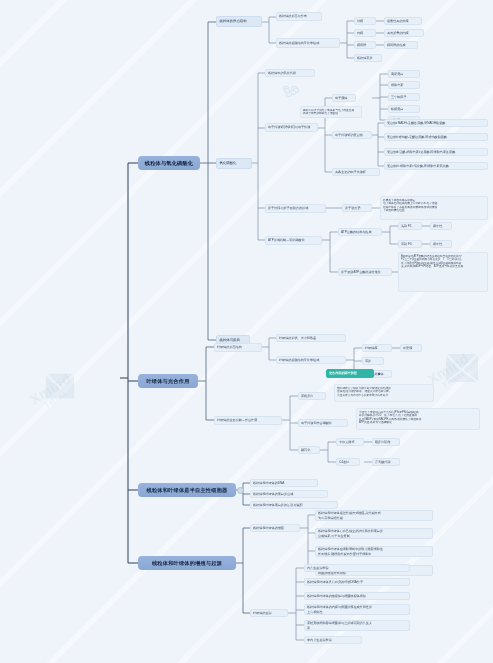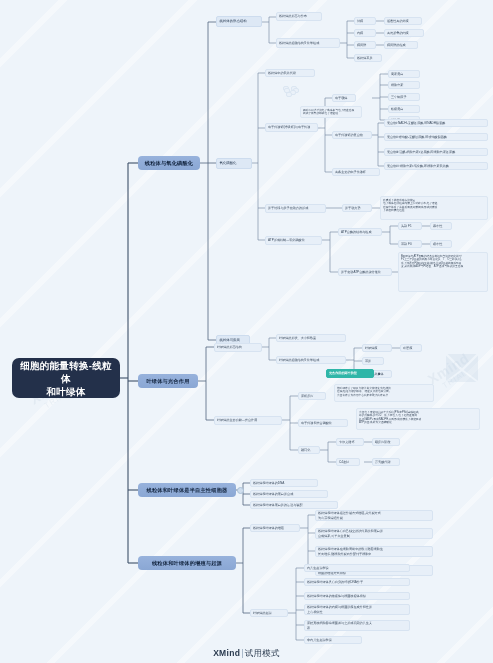--- a/index.html
+++ b/index.html
@@ -238,22 +238,20 @@
       <path d="M296,568 V640"></path>
       <path d="M296,568 H304"></path>
         <path d="M296,582 H304"></path>
       <path d="M296,596 H304"></path>
         <path d="M296,610 H304"></path>
       <path d="M296,625 H304"></path>
         <path d="M296,640 H304"></path>
     </g>
   </svg>
 
-  <div class="node root" style="left:12px;top:358px;width:108px;height:40px;">细胞的能量转换-线粒体
-和叶绿体</div>
 
   <div class="node main" style="left:138px;top:156px;width:62px;height:14px;">线粒体与氧化磷酸化</div>
   <div class="node main" style="left:138px;top:374px;width:60px;height:14px;">叶绿体与光合作用</div>
   <div class="node main" style="left:138px;top:483px;width:98px;height:14px;">线粒体和叶绿体是半自主性细胞器</div>
   <div class="node main" style="left:138px;top:556px;width:98px;height:14px;">线粒体和叶绿体的增殖与起源</div>
 
   <div class="node sub" style="left:216px;top:16px;width:46px;height:11px;">线粒体的形态结构</div>
   <div class="node leaf" style="left:276px;top:12px;width:46px;height:9px;">线粒体的形态与分布</div>
   <div class="node leaf" style="left:276px;top:38px;width:64px;height:10px;">线粒体的超微结构及化学组成</div>
 
@@ -377,17 +375,14 @@
   <div class="node leaf" style="left:304px;top:578px;width:106px;height:8px;">线粒体和叶绿体具有自身的环状DNA分子</div>
   <div class="node leaf" style="left:304px;top:592px;width:106px;height:8px;">线粒体和叶绿体的核糖体与细菌核糖体相似</div>
   <div class="node leaf" style="left:304px;top:604px;width:106px;height:11px;">线粒体和叶绿体的内膜与细菌质膜在成分和性质
 上有相似性</div>
   <div class="node leaf" style="left:304px;top:620px;width:106px;height:11px;">原始真核细胞吞噬细菌并与之形成稳定的共生关
 系</div>
   <div class="node leaf" style="left:304px;top:636px;width:58px;height:8px;">非内共生起源学说</div>
 
   <div class="pip" style="left:237px;top:487px;"></div>
 
-  <div class="footer">
-    <b>XMind</b><span class="sep">|</span><span>试用模式</span>
-  </div>
 
 </div>
 
 </body></html>

